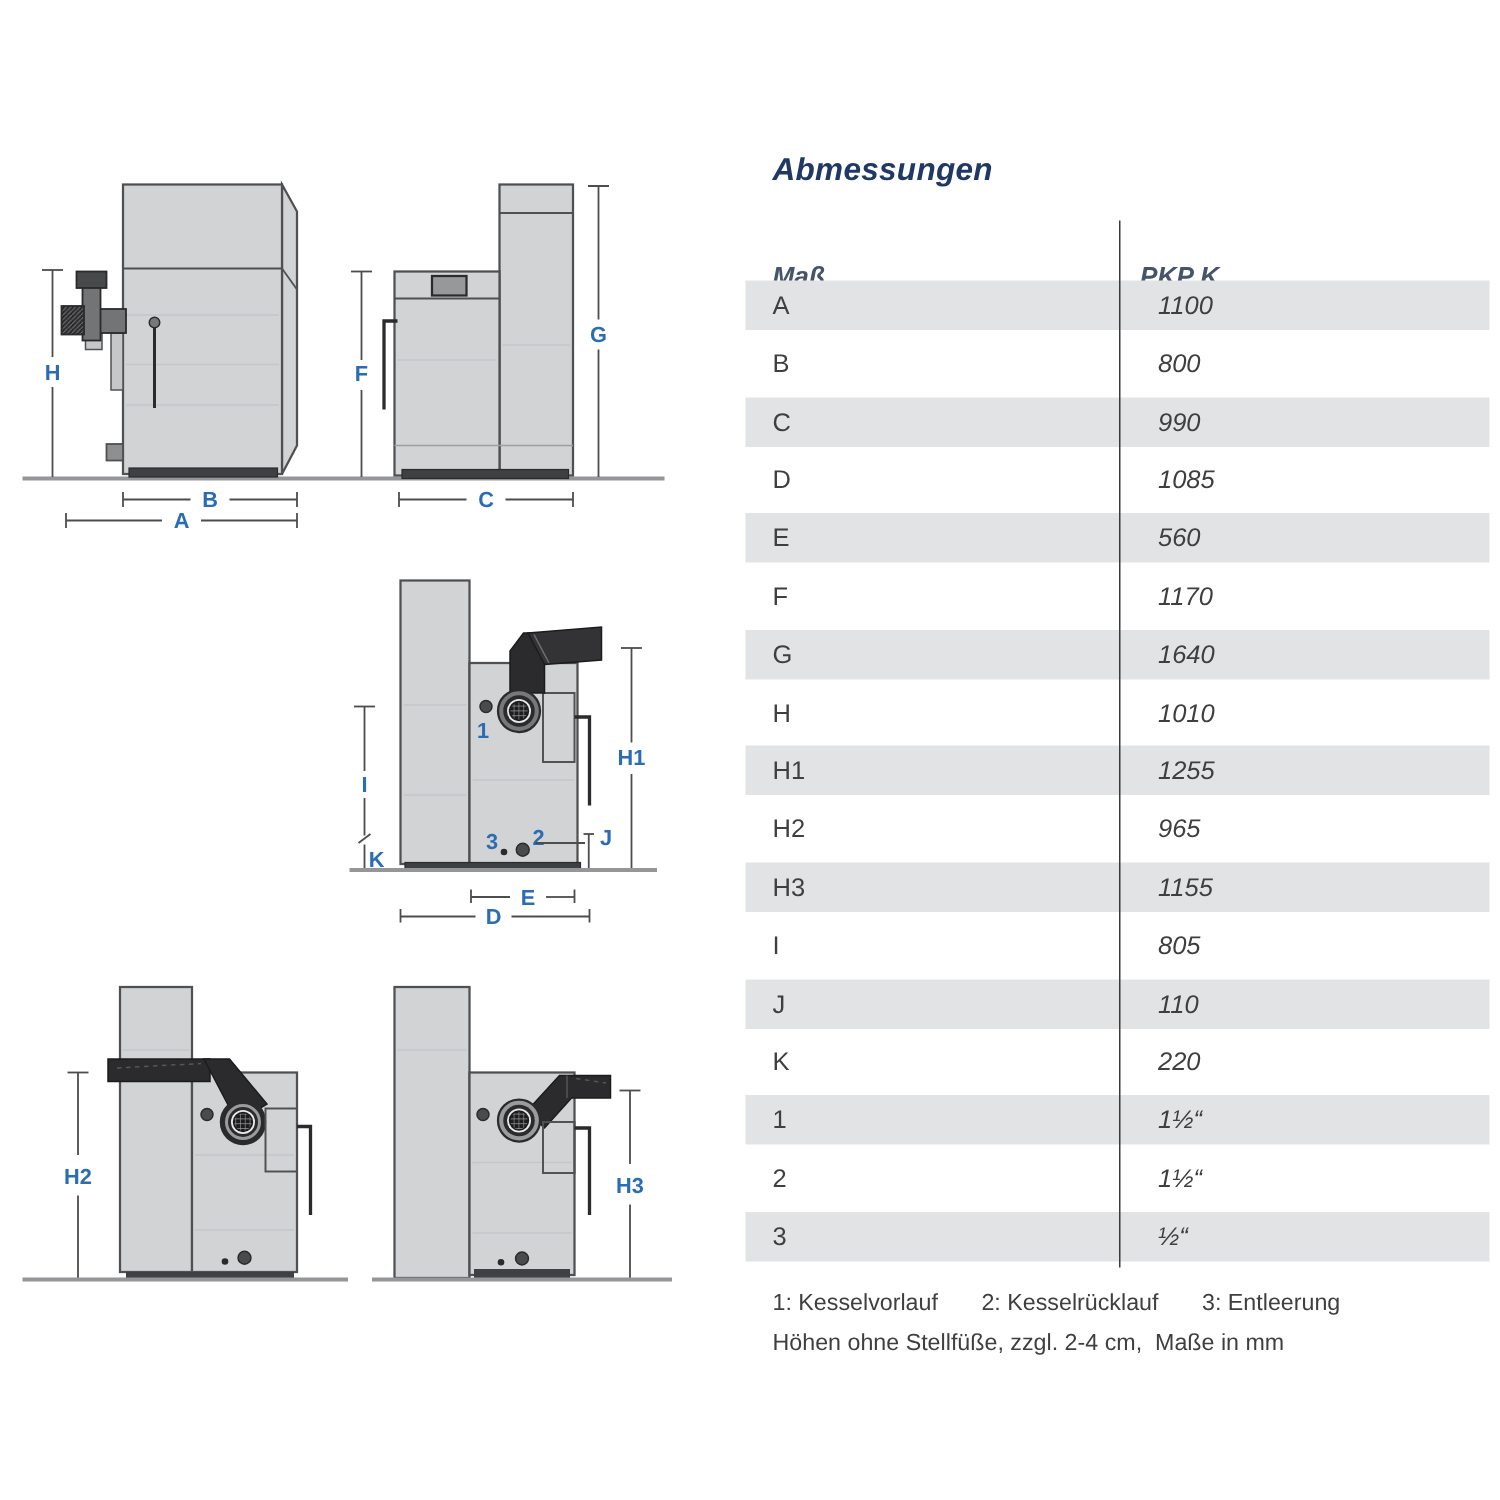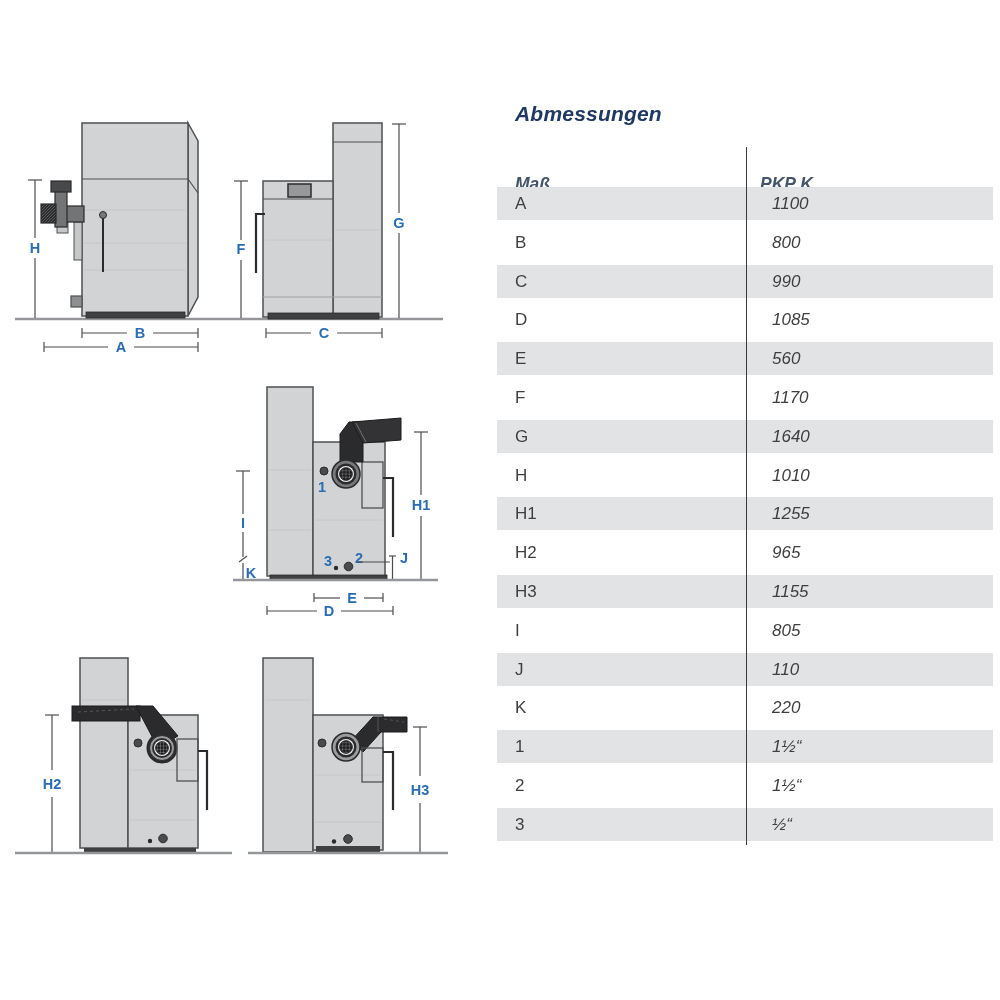--- a/index.html
+++ b/index.html
@@ -297,14 +297,20 @@
         <span class="c2">1½“</span>
       </div>
     <div class="row">
         <span class="c1">3</span>
         <span class="c2">½“</span>
       </div>
   </div>
 
   <div class="abs divider"></div>
 
+  <div class="abs fnote fnote1">
+    <span>1: Kesselvorlauf</span>
+    <span>2: Kesselrücklauf</span>
+    <span>3: Entleerung</span>
+  </div>
+  <div class="abs fnote fnote2">Höhen ohne Stellfüße, zzgl. 2-4 cm,&nbsp; Maße in mm</div>
 
 </div>
 
 </body></html>

